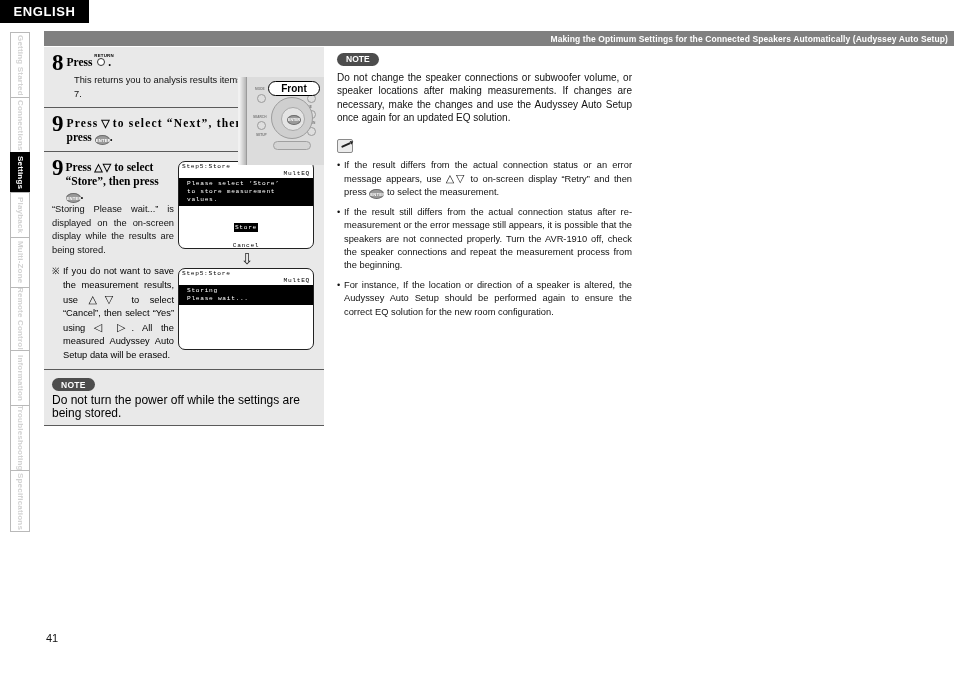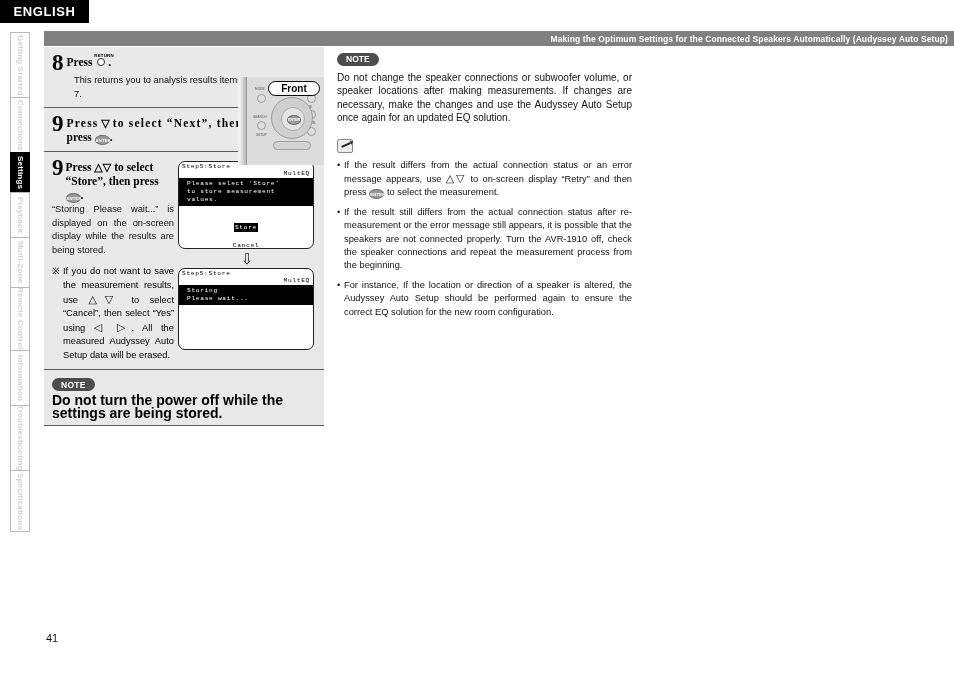--- a/index.html
+++ b/index.html
@@ -325,22 +325,22 @@
     background: #4d4d4d;
     color: #ffffff;
     font-size: 8.5px;
     font-weight: bold;
     padding: 1.5px 9px;
     border-radius: 7px;
     letter-spacing: 0.3px;
   }
   .note-badge-wrap { padding: 4px 8px 0 8px; }
   .note-body {
-    font-size: 14px;
-    font-weight: bold;
+    font-size: 12px;
+    font-weight: normal;
     line-height: 13px;
     padding: 2px 8px 5px 8px;
     border-bottom: 1px solid #5a5a5a;
   }
 
   
   .right-col {
     position: absolute;
     left: 337px; top: 48px;
     width: 295px;

